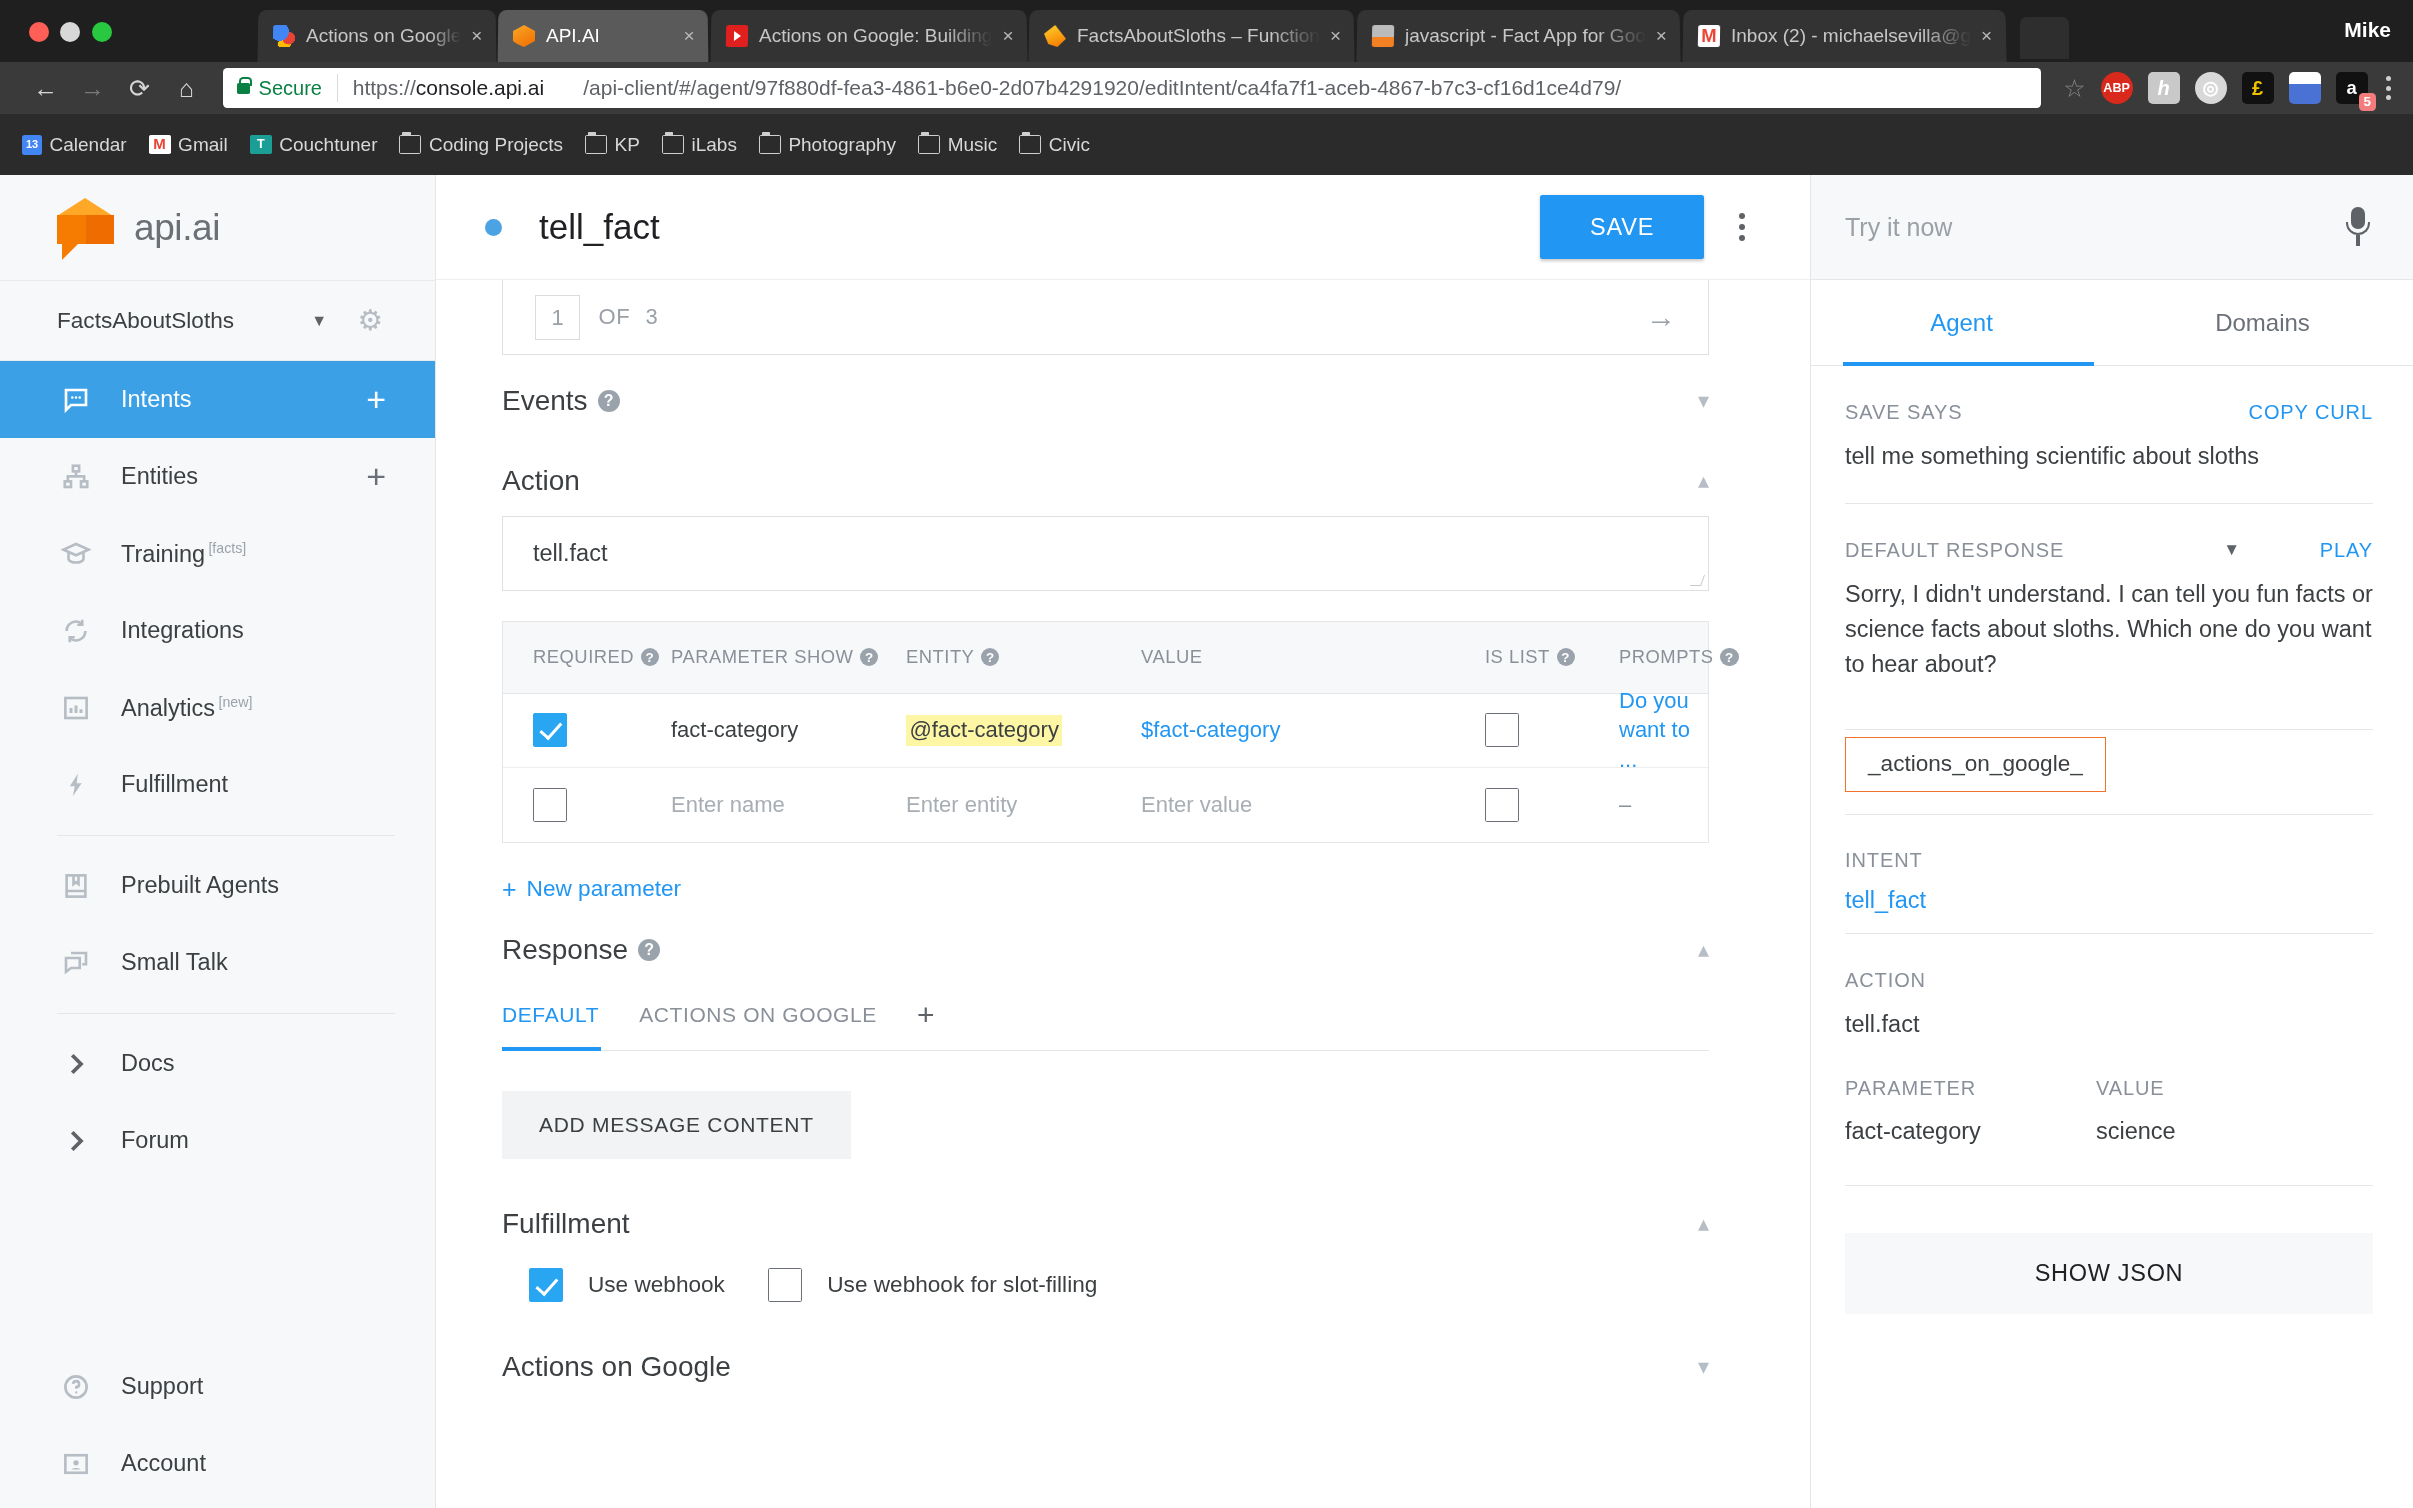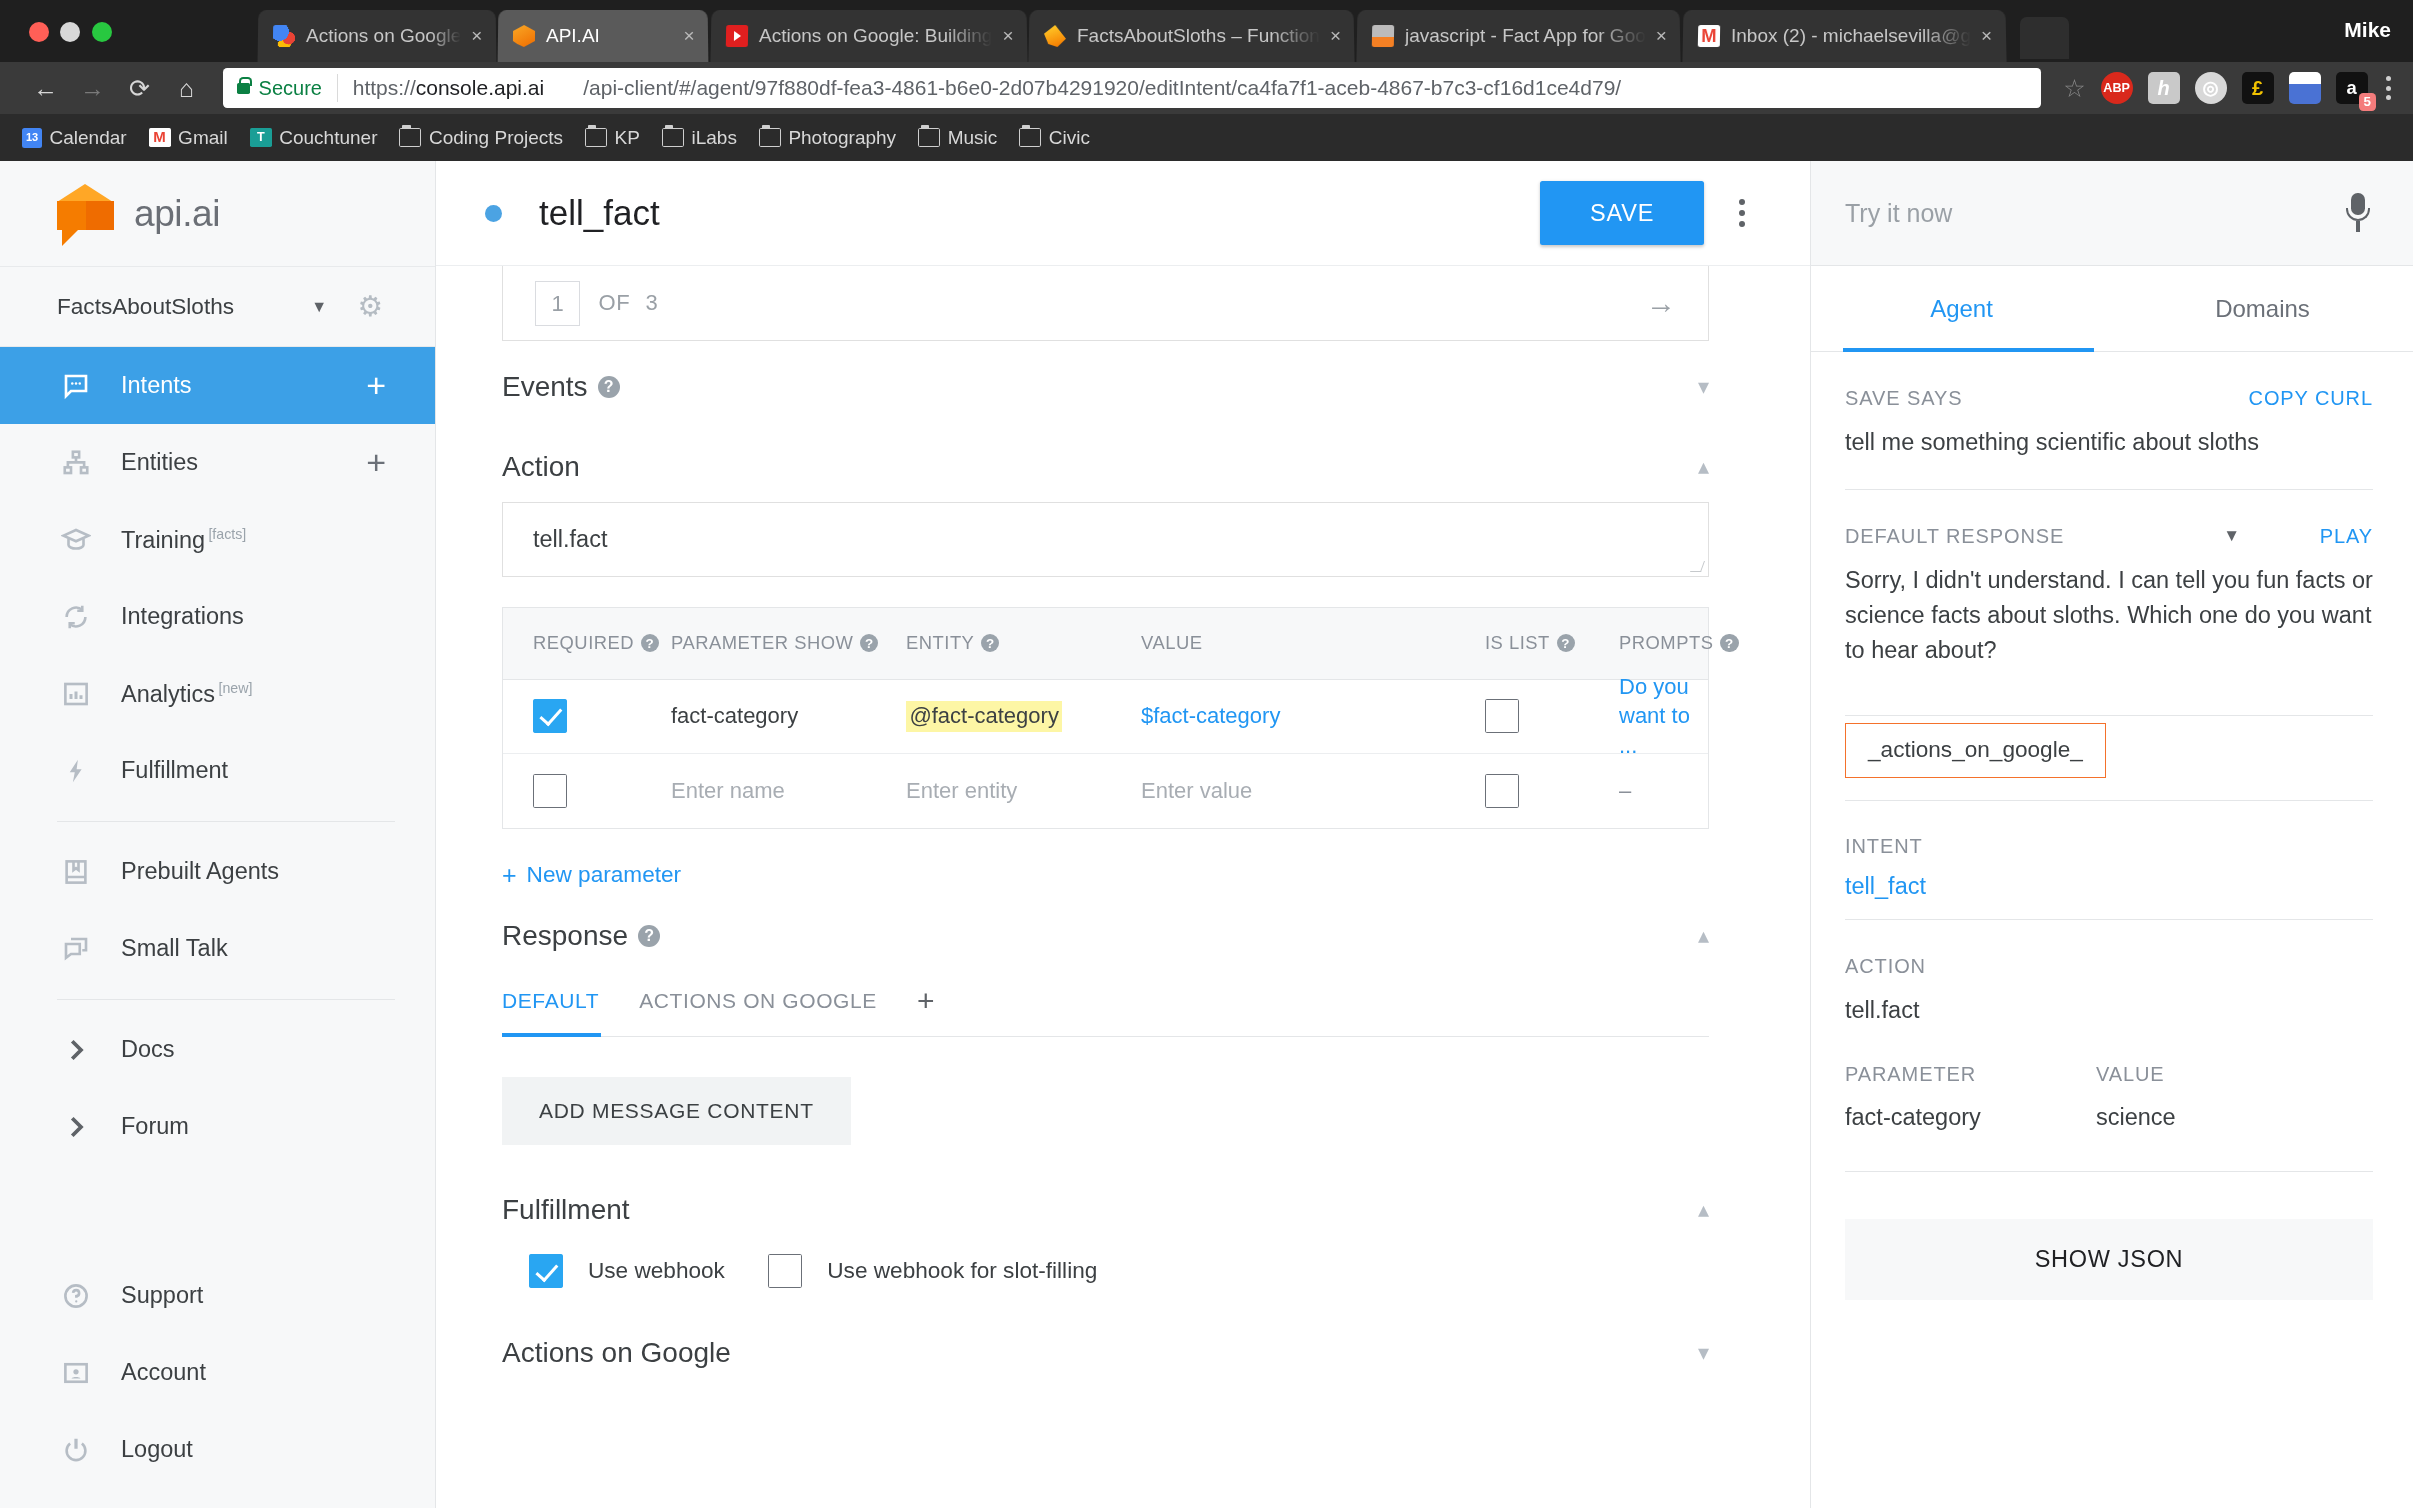--- a/index.html
+++ b/index.html
@@ -168,21 +168,21 @@
     background: #f47c7c; color: #fff; font-size: 13.4px;
     border-radius: 4.2px; padding: 0.8px 5px; line-height: 1.2;
   }
   #menu-dots {
     margin-left: 18.4px; display: flex; flex-direction: column;
     gap: 4.2px; align-items: center;
   }
   #menu-dots i { width: 5px; height: 5px; background: #d0d0d0; border-radius: 50%; display: block; }
 
   #bookmarks {
-    height: 47px; background: #2b2b2b;
+    height: 61px; background: #2b2b2b;
     display: flex; align-items: center; padding: 0 22px; gap: 22px;
   }
   .bm { display: flex; align-items: center; color: #d8d8d8; font-size: 19px; gap: 7.5px; white-space: nowrap; }
   .bm-ico { width: 22px; height: 18.4px; flex: 0 0 auto; position: relative; }
   .bm-folder {
     border: 1.7px solid #cfcfcf; border-radius: 1.7px;
   }
   .bm-folder::before {
     content: ""; position: absolute; left: 1.7px; top: -4.2px;
     width: 8.4px; height: 3.4px; background: #cfcfcf; border-radius: 0.8px 0.8px 0 0;
@@ -725,29 +725,20 @@
       <div class="nav-item">
         <span class="nav-ico">
           <svg class="ic" viewBox="0 0 24 24">
               <rect x="3.5" y="5" width="17" height="14"></rect>
               <circle cx="12" cy="11" r="2.1" fill="currentColor" stroke="none"></circle>
               <path d="M8.4 16.4c.8-1.6 6.4-1.6 7.2 0" fill="currentColor" stroke="none"></path>
             </svg>
         </span>
         <span class="nav-label">Account</span>
       </div>
-      <div class="nav-item">
-        <span class="nav-ico">
-          <svg class="ic" viewBox="0 0 24 24">
-              <path d="M7.3 6.8a7.5 7.5 0 1 0 9.4 0"></path>
-              <path d="M12 3v8" stroke-width="2.6"></path>
-            </svg>
-        </span>
-        <span class="nav-label">Logout</span>
-      </div>
     </div>
   </div>
 
   <div id="main">
 
     <div id="main-header">
       <span id="intent-dot"></span>
       <span id="intent-title">tell_fact</span>
       <button id="save-btn">SAVE</button>
       <span id="header-dots">

